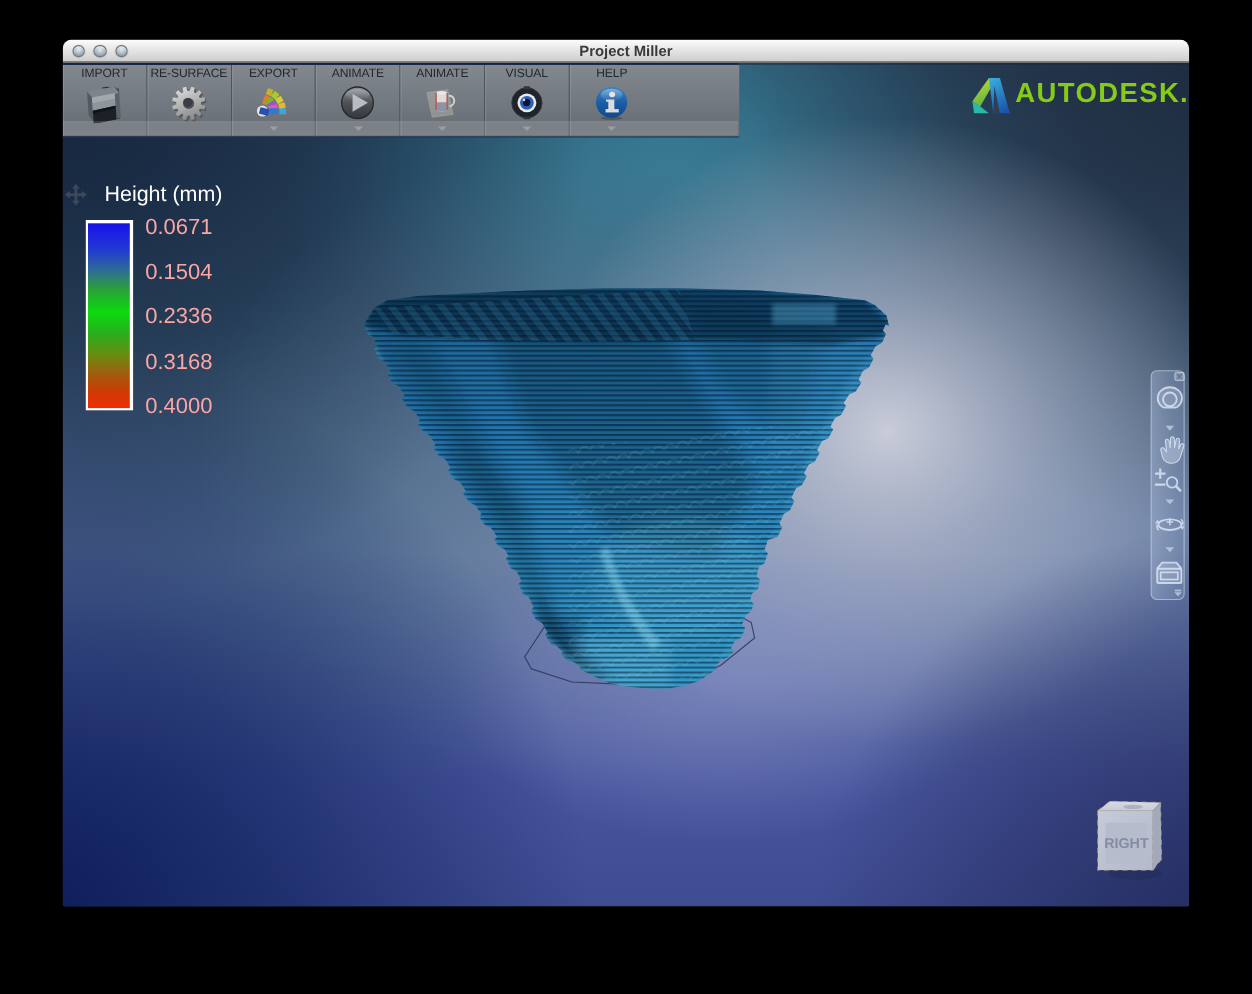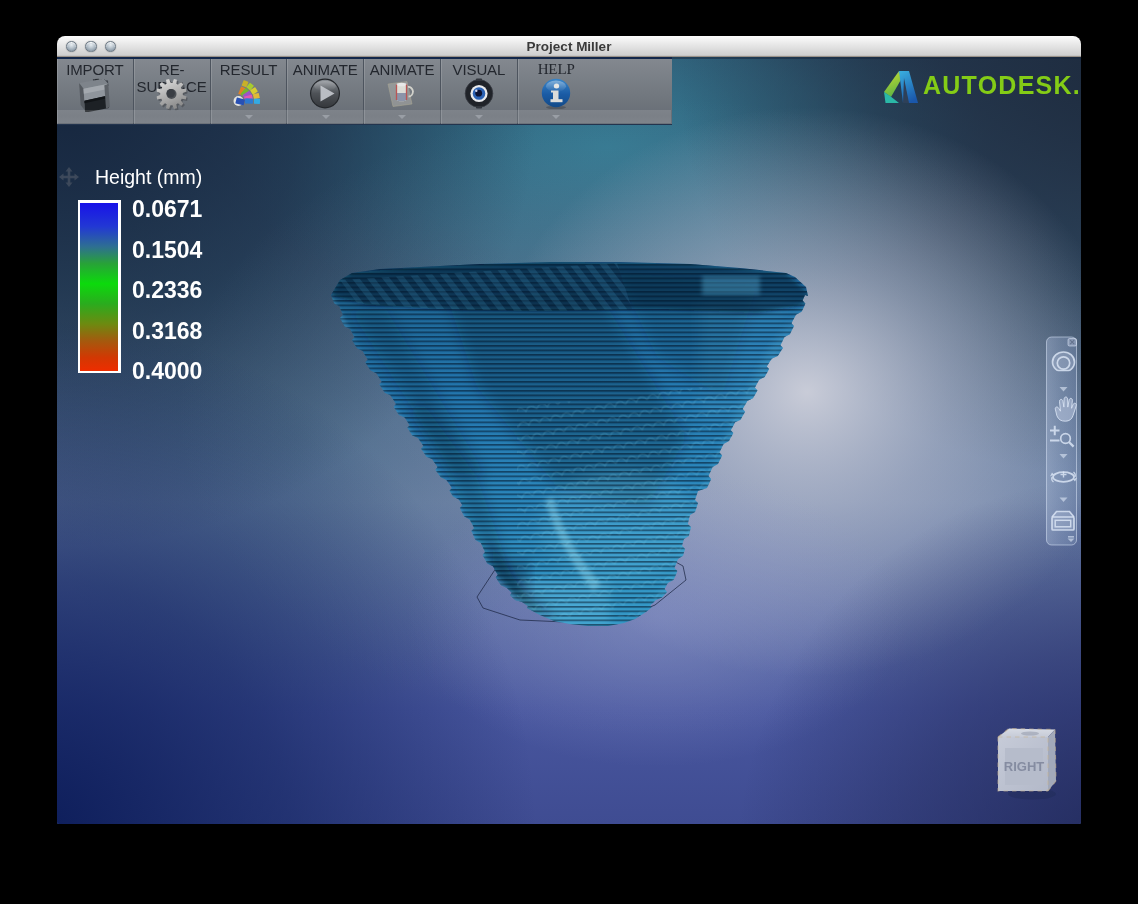--- a/index.html
+++ b/index.html
@@ -7,29 +7,29 @@
 body{font-family:"Liberation Sans",sans-serif;}
 #win{position:absolute;left:57px;top:36px;width:1024px;height:788px;border-radius:8px 8px 2px 2px;overflow:hidden;}
 #titlebar{position:absolute;left:0;top:0;width:1112px;height:21px;background:linear-gradient(#fdfdfd,#e9e9e9 40%,#cfcfcf 95%,#bdbdbd);border-bottom:1px solid #9a9289;}
 #title{position:absolute;left:0;top:3px;width:1024px;text-align:center;font-size:13.5px;font-weight:bold;color:#3a3a3a;}
 .tl{position:absolute;top:4.5px;width:11.5px;height:11.5px;border-radius:50%;background:radial-gradient(circle at 50% 30%,#e8eef2 0%,#c2ccd4 35%,#98a6b2 70%,#7e8c99 100%);box-shadow:inset 0 1px 1px rgba(255,255,255,.9), 0 0 1px rgba(0,0,0,.55);border:0.5px solid #6d7a86;}
 #content{position:absolute;left:0;top:21px;width:1024px;height:767px;background:#30507a;}
 #bgsvg{position:absolute;left:0;top:0;}
 
 #toolbar{position:absolute;left:0;top:0;width:615px;height:68px;background:linear-gradient(#83888f,#72787f 55%,#686e76 88%,#6c727a);border-top:2.5px solid #13274a;border-bottom:1.5px solid #23344e;display:flex;}
 .tbtn{position:relative;width:76.8px;height:100%;border-right:1px solid #4d545e;box-shadow:inset 1px 0 0 rgba(255,255,255,0.14);}
-.tbtn .lbl{position:absolute;top:2px;width:100%;text-align:center;font-size:15px;color:#23272e;letter-spacing:-0.1px;}
+.tbtn .lbl{position:absolute;top:2px;width:100%;text-align:center;font-size:11px;color:#23272e;letter-spacing:-0.1px;}
 .tbtn svg{position:absolute;left:50%;top:18.5px;transform:translateX(-50%);}
 #tstrip{position:absolute;left:0;top:53px;width:613.5px;height:12.5px;background:rgba(255,255,255,0.13);}
 .tri{position:absolute;top:58px;width:0;height:0;border-left:4px solid transparent;border-right:4px solid transparent;border-top:4.5px solid #999ea5;}
 
 #legtitle{position:absolute;left:38px;top:109px;font-size:19.5px;color:#fff;}
 #gradbar{position:absolute;left:20.5px;top:143px;width:43px;height:173px;background:#fff;padding:2.5px;}
 #gradbar .g{width:100%;height:100%;background:linear-gradient(#1812e8,#2238d4 14%,#2e6f92 26%,#28a238 36%,#0cda0c 48%,#2aac1e 60%,#6d8a10 72%,#a45a0e 82%,#d23803 92%,#ee2d00);}
-.glabel{position:absolute;left:75px;font-size:23px;color:#ffffff;font-weight:bold;}
+.glabel{position:absolute;left:75px;font-size:20px;color:#fca5a5;}
 
 #adsk{position:absolute;left:825px;top:12px;width:200px;height:40px;}
 #adsktext{position:absolute;left:866px;top:13.5px;font-size:25px;font-weight:bold;color:#84cc16;letter-spacing:1.25px;}
 </style>
 </head>
 <body>
 <div id="win">
  <div id="content">
  <svg id="bgsvg" width="1024" height="767" viewBox="0 0 1024 767">
 <defs>
@@ -178,21 +178,21 @@
                 <stop offset="1" stop-color="#8e8e8e"></stop>
               </linearGradient>
             </defs>
 <path d="M26.3,17.0 L30.1,18.4 L29.3,21.5 L25.2,20.8 L24.3,22.5 L26.9,25.6 L24.6,27.9 L21.5,25.3 L19.8,26.2 L20.5,30.3 L17.4,31.1 L16.0,27.3 L14.0,27.3 L12.6,31.1 L9.5,30.3 L10.2,26.2 L8.5,25.3 L5.4,27.9 L3.1,25.6 L5.7,22.5 L4.8,20.8 L0.7,21.5 L-0.1,18.4 L3.7,17.0 L3.7,15.0 L-0.1,13.6 L0.7,10.5 L4.8,11.2 L5.7,9.5 L3.1,6.4 L5.4,4.1 L8.5,6.7 L10.2,5.8 L9.5,1.7 L12.6,0.9 L14.0,4.7 L16.0,4.7 L17.4,0.9 L20.5,1.7 L19.8,5.8 L21.5,6.7 L24.6,4.1 L26.9,6.4 L24.3,9.5 L25.2,11.2 L29.3,10.5 L30.1,13.6 L26.3,15.0 Z" fill="#565a60" transform="translate(1.5,1.5)"></path>
 <path d="M26.3,17.0 L30.1,18.4 L29.3,21.5 L25.2,20.8 L24.3,22.5 L26.9,25.6 L24.6,27.9 L21.5,25.3 L19.8,26.2 L20.5,30.3 L17.4,31.1 L16.0,27.3 L14.0,27.3 L12.6,31.1 L9.5,30.3 L10.2,26.2 L8.5,25.3 L5.4,27.9 L3.1,25.6 L5.7,22.5 L4.8,20.8 L0.7,21.5 L-0.1,18.4 L3.7,17.0 L3.7,15.0 L-0.1,13.6 L0.7,10.5 L4.8,11.2 L5.7,9.5 L3.1,6.4 L5.4,4.1 L8.5,6.7 L10.2,5.8 L9.5,1.7 L12.6,0.9 L14.0,4.7 L16.0,4.7 L17.4,0.9 L20.5,1.7 L19.8,5.8 L21.5,6.7 L24.6,4.1 L26.9,6.4 L24.3,9.5 L25.2,11.2 L29.3,10.5 L30.1,13.6 L26.3,15.0 Z" fill="url(#gg)"></path>
 <circle cx="15" cy="16" r="5" fill="#4e5257"></circle>
 <circle cx="14.2" cy="15.2" r="4.2" fill="#3a3e44"></circle>
 </svg>
         </div>
   <div class="tbtn">
-          <div class="lbl">RESULT</div>
+          <div class="lbl">EXPORT</div>
           <svg width="30" height="32" viewBox="0 0 30 32">
 <g>
 <g transform="rotate(-68 5.5 23)">
                 <rect x="12" y="20" width="8" height="5.2" fill="#e08024" rx="0.5"></rect>
                 <rect x="21" y="20" width="6" height="5.2" fill="#c8b028" rx="0.5"></rect>
               </g>
 <g transform="rotate(-50 5.5 23)">
                 <rect x="12" y="20" width="8" height="5.2" fill="#72b82e" rx="0.5"></rect>
                 <rect x="21" y="20" width="6" height="5.2" fill="#a8cc2e" rx="0.5"></rect>
               </g>
@@ -254,21 +254,21 @@
 <circle cx="15.5" cy="15.5" r="13.8" fill="#202329"></circle>
 <circle cx="15.5" cy="15.5" r="13.8" fill="none" stroke="#383c44" stroke-width="0.8"></circle>
 <rect x="12.5" y="0.5" width="6" height="2.6" rx="0.8" fill="#31353c"></rect>
 <rect x="12.5" y="27.9" width="6" height="2.6" rx="0.8" fill="#31353c"></rect>
 <circle cx="15.5" cy="15.5" r="8.6" fill="#e9eaec"></circle>
 <circle cx="15.5" cy="15.5" r="6.3" fill="#2b62b4"></circle>
 <circle cx="15.2" cy="15.2" r="3.4" fill="#0c1334"></circle>
 <circle cx="12.8" cy="12.8" r="1.2" fill="#cfd6ee"></circle>
 </svg>
         </div>
-  <div class="tbtn" style="border-right:none;font-family:Liberation Serif, serif;">
+  <div class="tbtn" style="border-right:none;">
           <div class="lbl">HELP</div>
           <svg width="31" height="31" viewBox="0 0 31 31">
 <defs>
               <linearGradient id="hg" x1="0" y1="0" x2="0" y2="1">
 <stop offset="0" stop-color="#3a85c8"></stop>
                 <stop offset="0.55" stop-color="#1a5ba5"></stop>
                 <stop offset="1" stop-color="#134a88"></stop>
               </linearGradient>
 <linearGradient id="hgh" x1="0" y1="0" x2="0" y2="1">
                 <stop offset="0" stop-color="rgba(255,255,255,0.5)"></stop>

